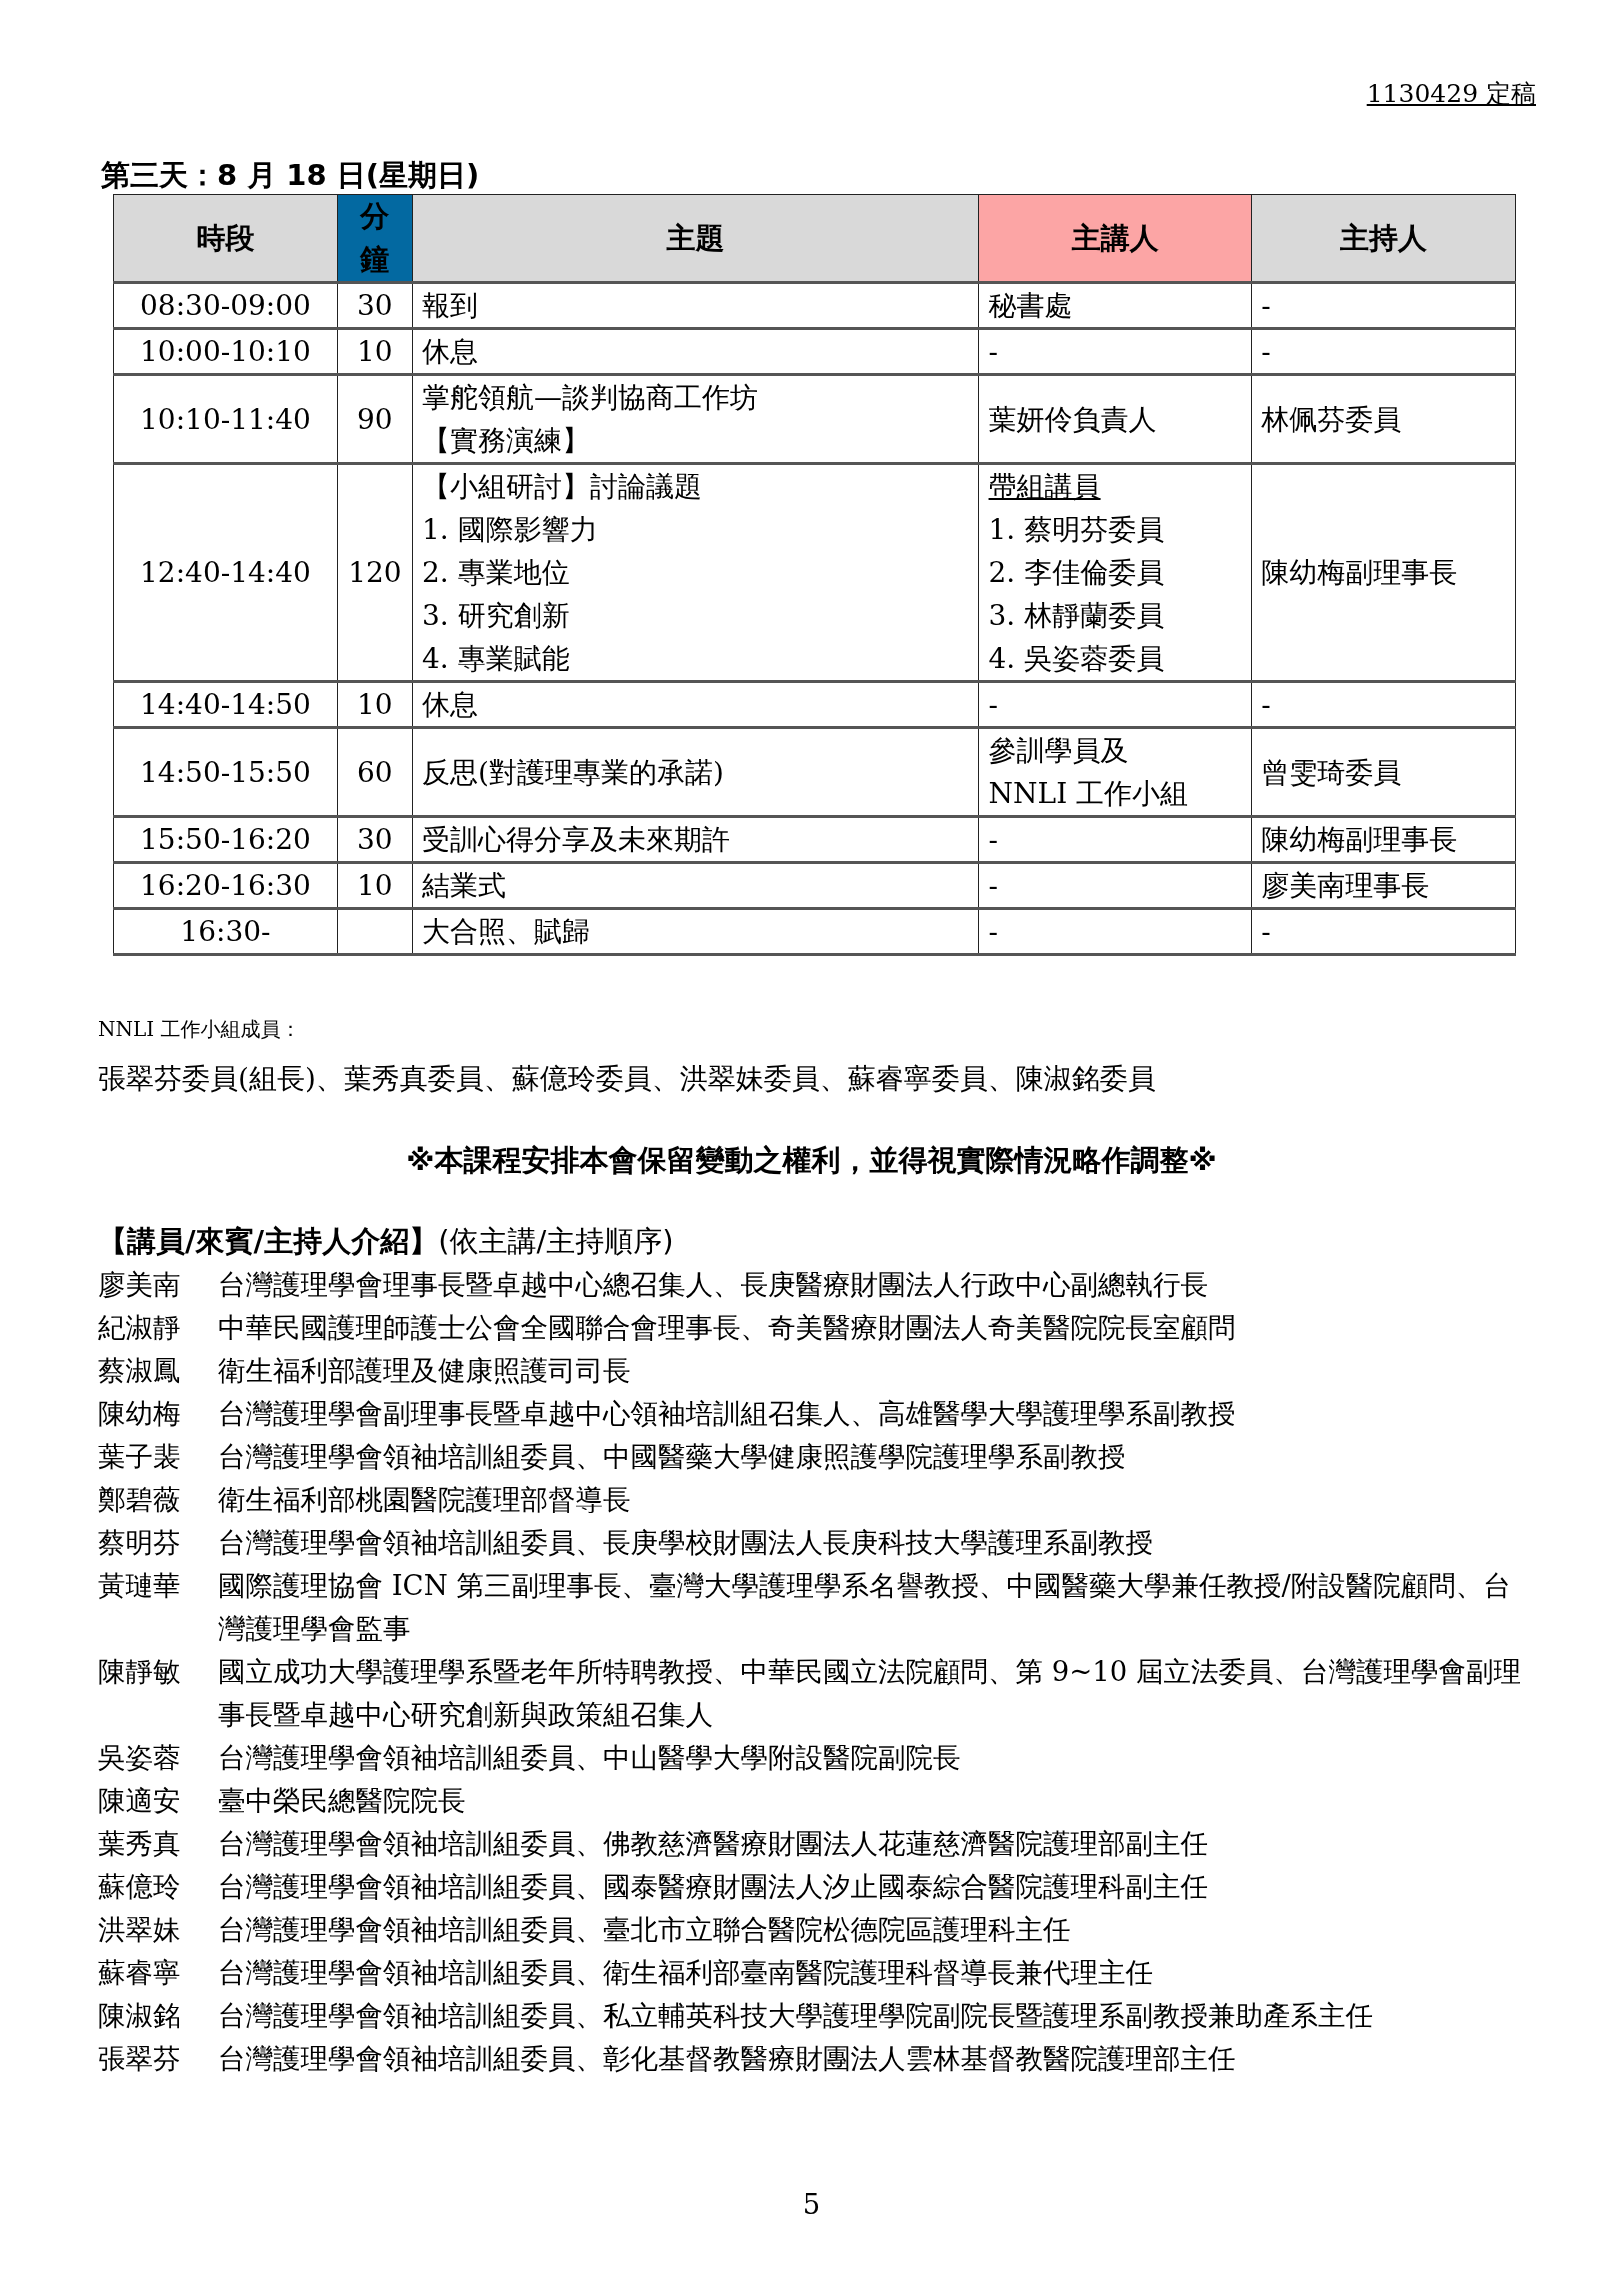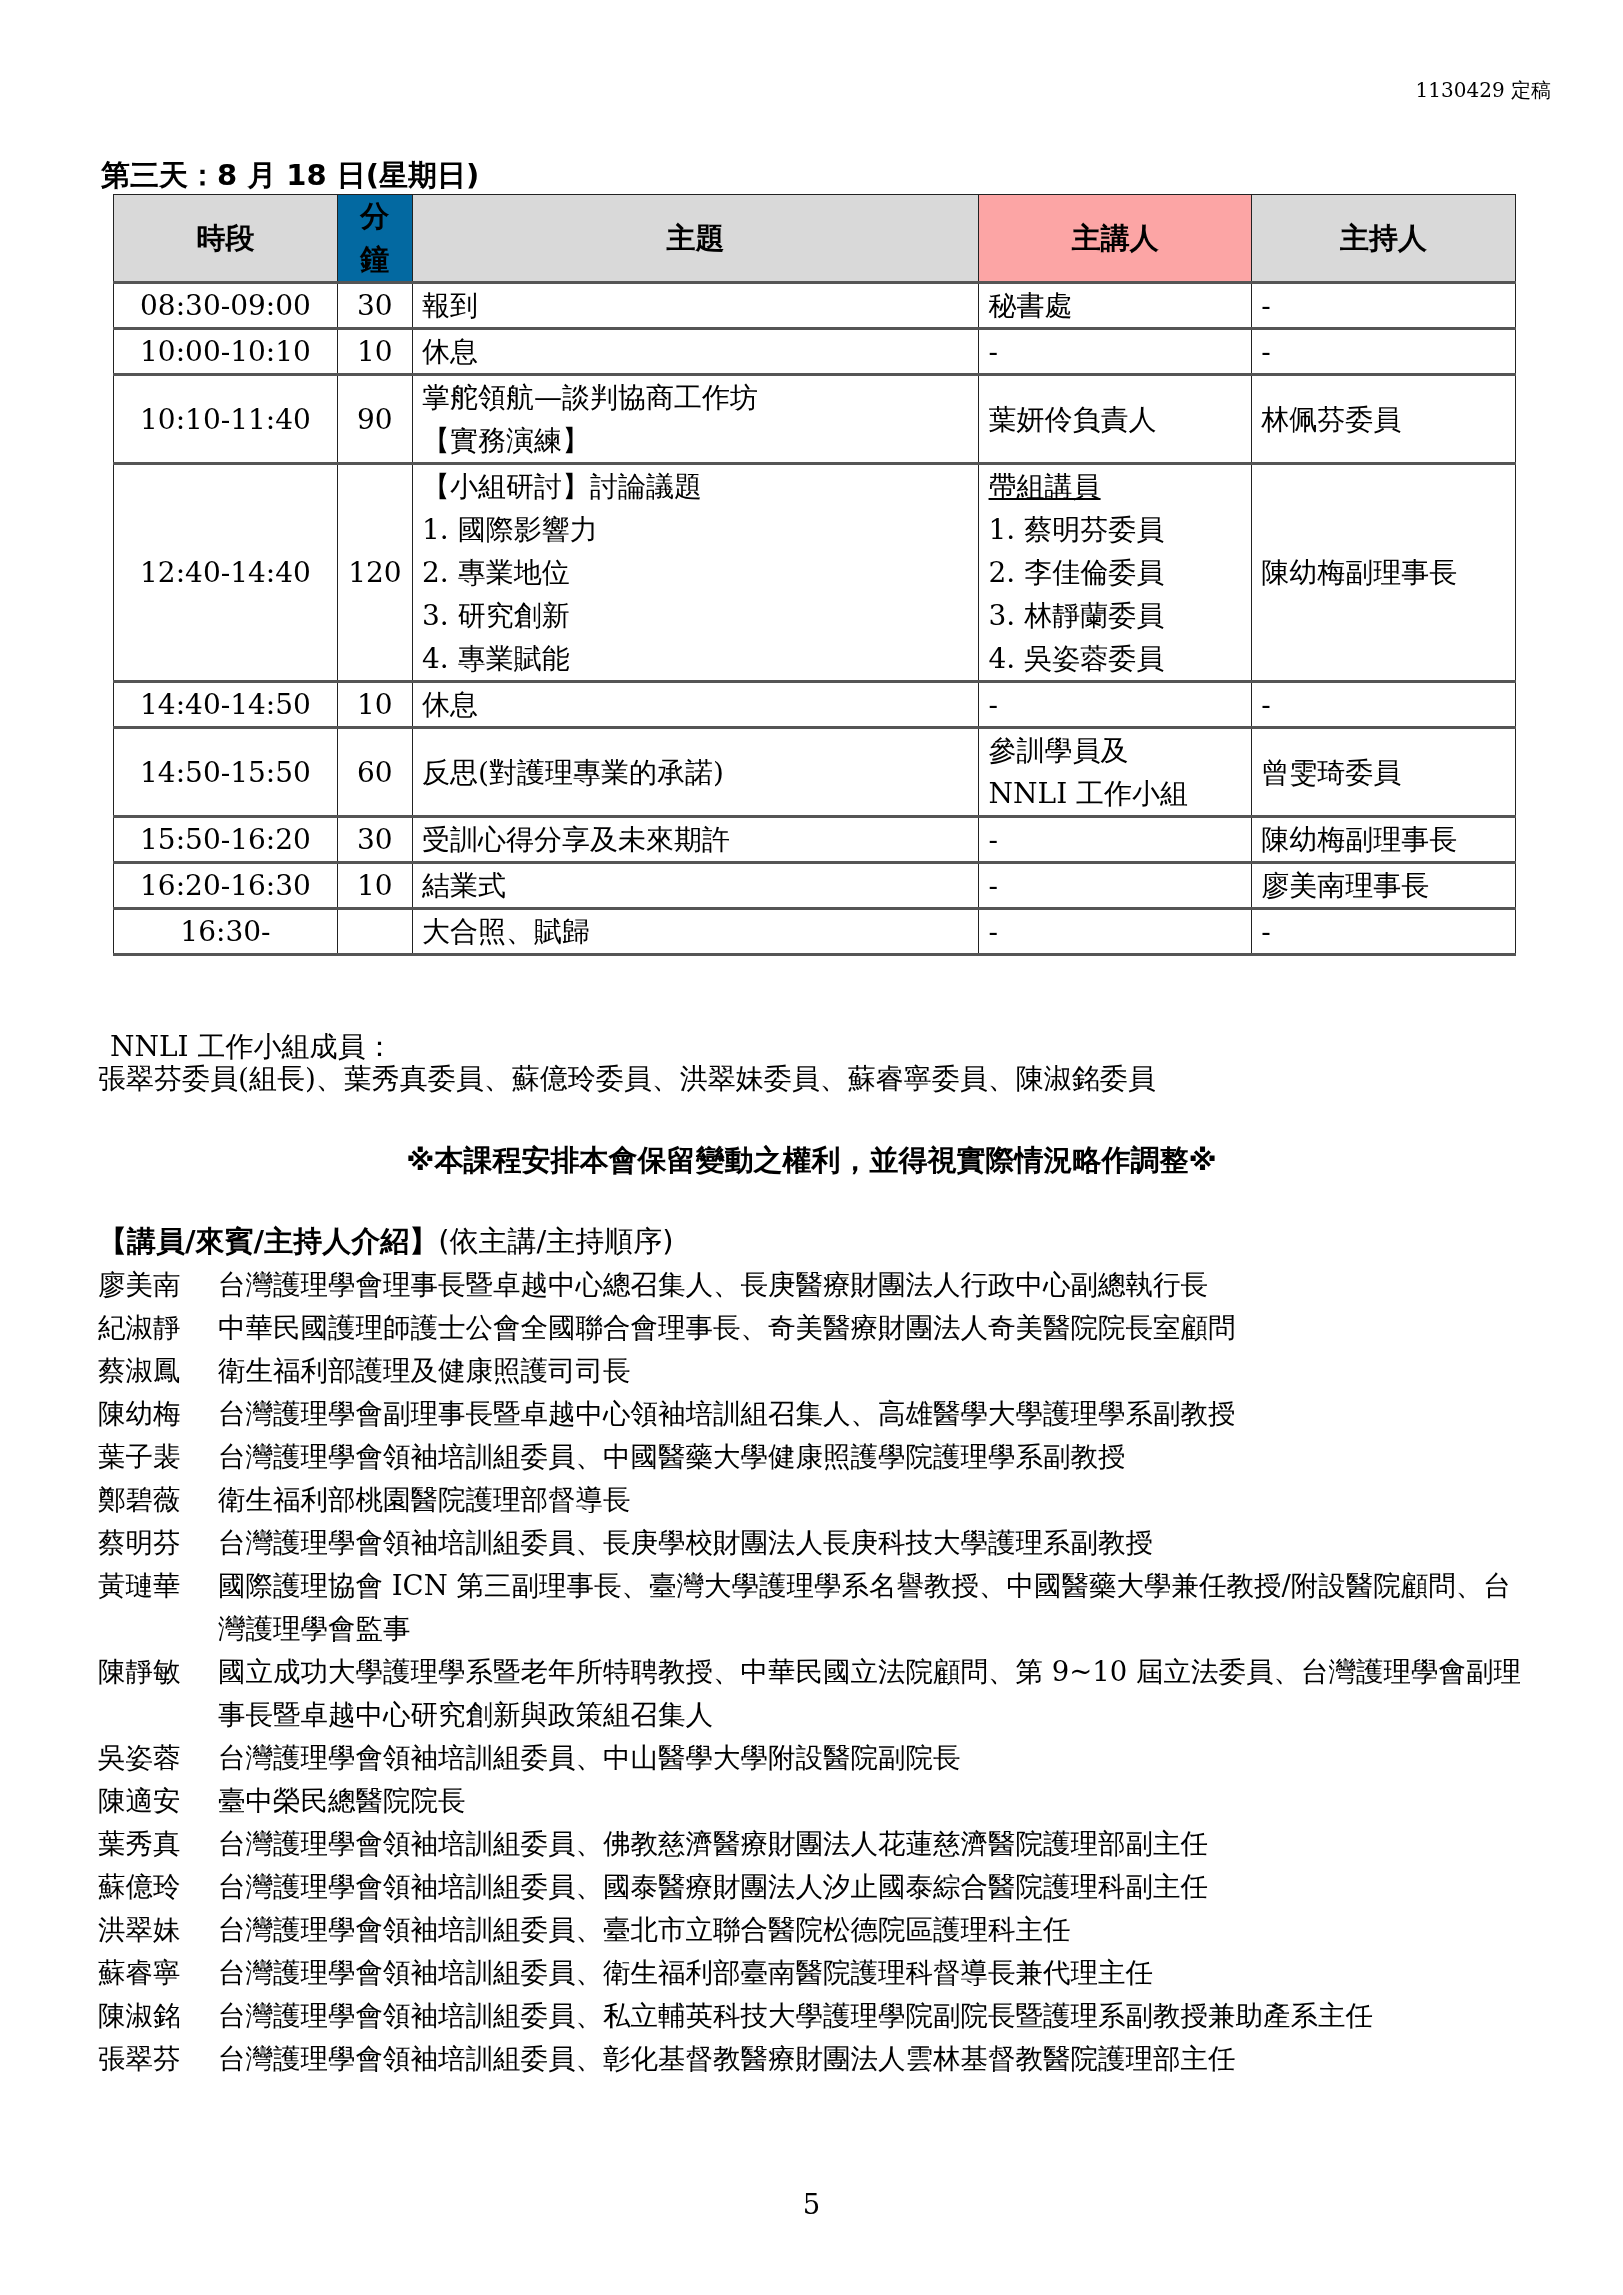--- a/index.html
+++ b/index.html
@@ -7,22 +7,23 @@
       width: 1623px;
       height: 2295px;
       position: relative;
       font-family: "DejaVu Serif", "Liberation Serif", serif;
       color: #000;
       overflow: hidden;
     }
     .draft-mark {
       position: absolute;
       top: 77px;
-      right: 72px;
-      font-size: 20px;
+      right: 87px;
+      font-size: 25px;
+      text-decoration: underline;
     }
     .day-title {
       position: absolute;
       left: 101px;
       top: 156px;
       font-size: 29px;
       font-weight: bold;
       margin: 0;
       font-family: "DejaVu Sans", "Liberation Sans", sans-serif;
     }
@@ -56,22 +57,22 @@
     col.c-topic { width: 567px; }
     col.c-speaker { width: 273px; }
     col.c-host { width: 264px; }
     .ul { text-decoration: underline; }
     .block { display: block; }
 
     .nnli-title {
       position: absolute;
       left: 98px;
       top: 1016px;
-      font-size: 28px;
-      margin: 12px;
+      font-size: 20px;
+      margin: 0;
     }
     .nnli-members {
       position: absolute;
       left: 98px;
       top: 1060px;
       font-size: 28px;
       margin: 0;
     }
     .notice {
       position: absolute;

